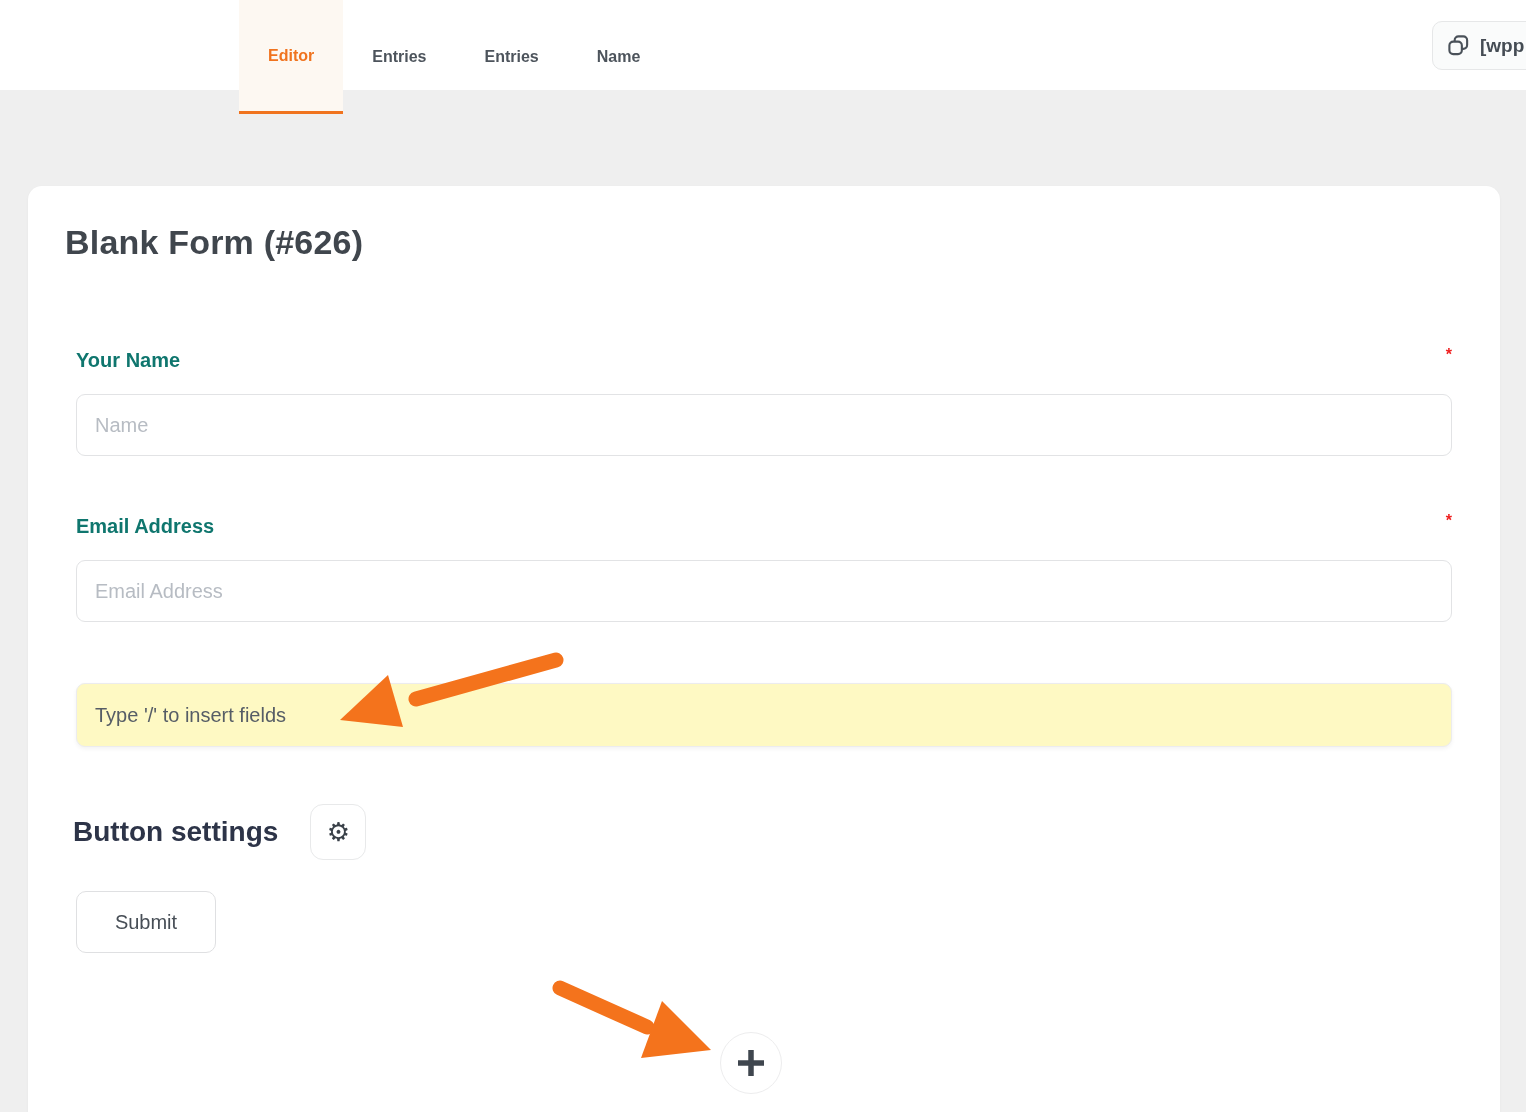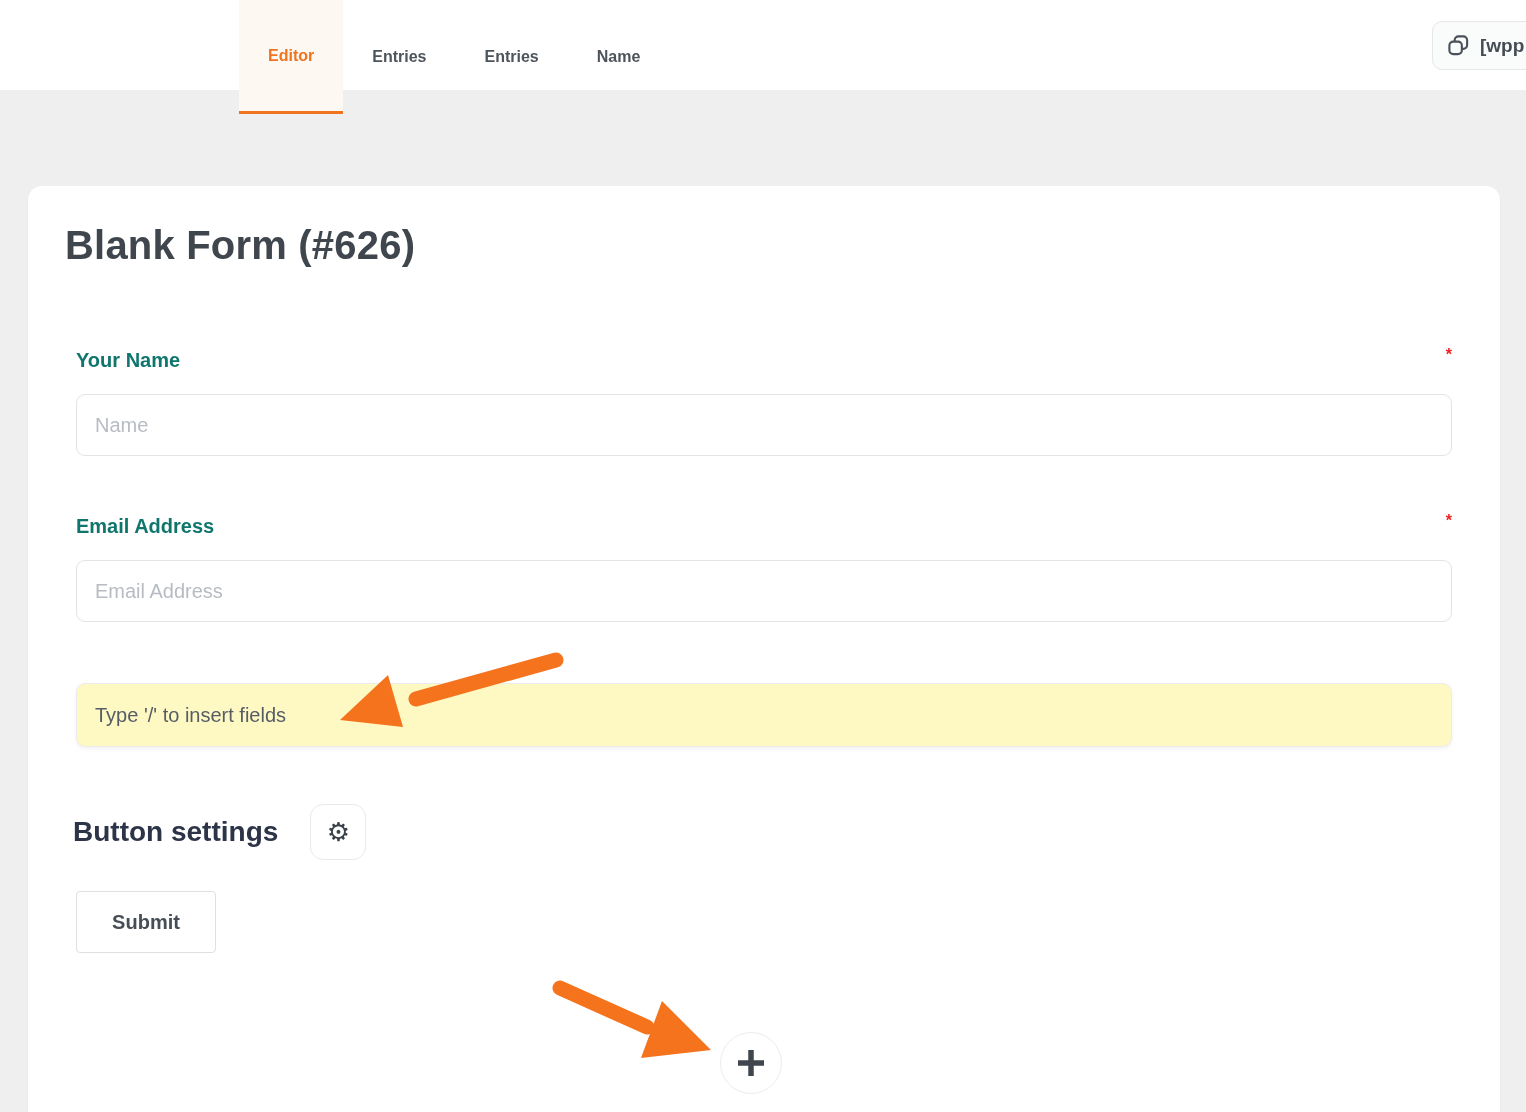--- a/index.html
+++ b/index.html
@@ -41,21 +41,21 @@
 
   
   .card {
     position:absolute; left:28px; top:186px; width:1472px; height:926px;
     background:#ffffff; border-radius:14px 14px 0 0;
     box-shadow:0 1px 3px rgba(0,0,0,0.04);
     z-index:1;
   }
   .form-title {
     position:absolute; left:37px; top:37px;
-    font-size:40px; font-weight:800; color:#40464d;
+    font-size:34px; font-weight:800; color:#40464d;
     letter-spacing:0.2px;
   }
 
   .label-row {
     position:absolute; left:48px; right:48px;
     display:flex; justify-content:space-between; align-items:flex-start;
   }
   .field-label {
     font-size:20px; font-weight:700; color:#0f766e;
   }
@@ -90,22 +90,22 @@
     width:56px; height:56px; background:#fff;
     border:1px solid #e8e9ea; border-radius:13px;
     display:flex; align-items:center; justify-content:center;
     cursor:pointer;
   }
   .gear-glyph { font-size:26px; color:#3a4149; line-height:1;
     font-family:"DejaVu Sans", sans-serif; }
 
   .submit-btn {
     position:absolute; left:48px; top:705px; width:140px; height:62px;
-    background:#fff; border:1px solid #dfe0e2; border-radius:4px;
-    font-size:20px; font-weight:700; color:#474e56;
+    background:#fff; border:1px solid #dfe0e2; border-radius:10px;
+    font-size:20px; font-weight:400; color:#474e56;
     display:flex; align-items:center; justify-content:center;
     cursor:pointer;
   }
 
   .add-field-btn {
     position:absolute; left:692px; top:846px; width:62px; height:62px;
     background:#fff; border:1px solid #ededee; border-radius:50%;
     display:flex; align-items:center; justify-content:center;
     cursor:pointer;
   }

